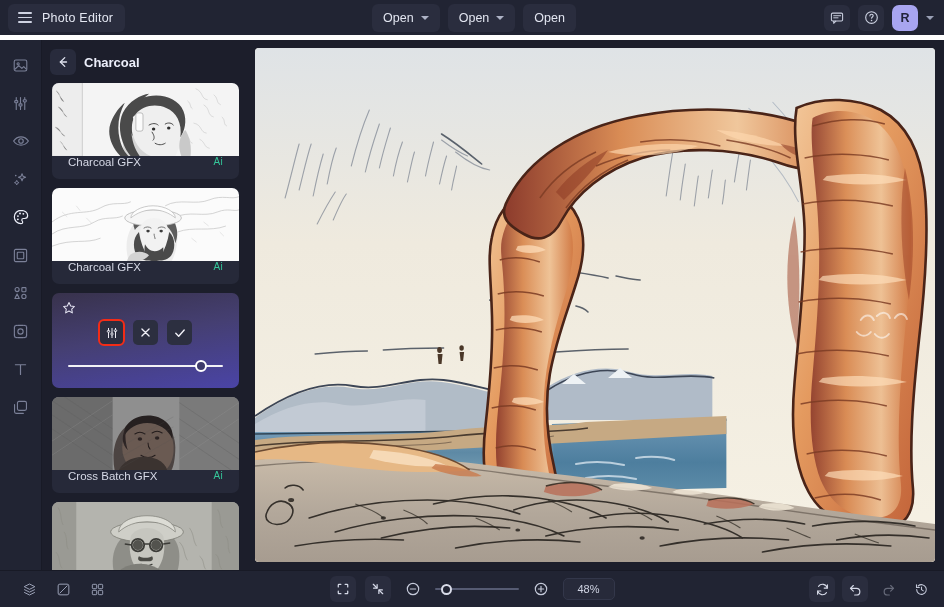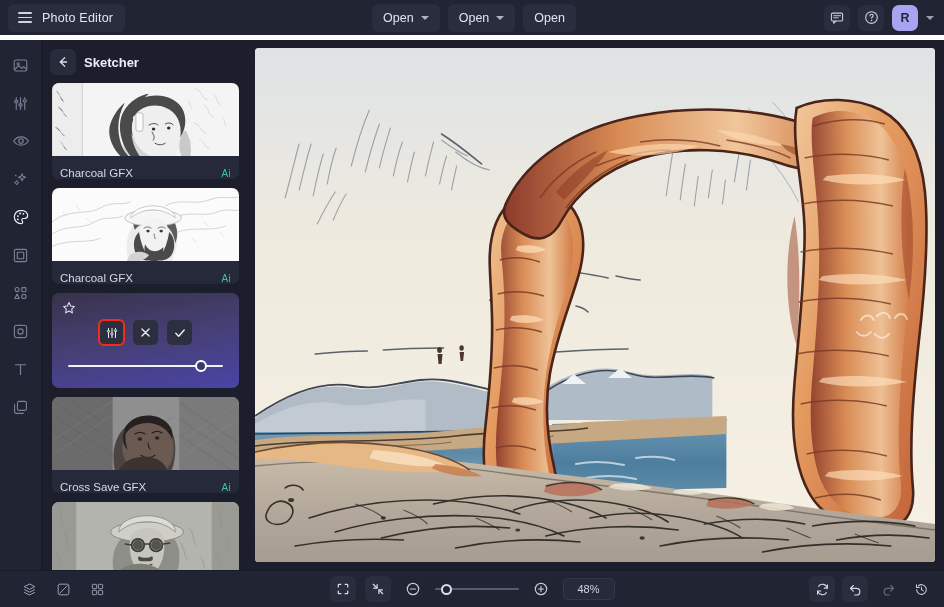--- a/index.html
+++ b/index.html
@@ -74,21 +74,21 @@
     width: 205px; flex: 0 0 205px; background: #1c1e2b;
     display: flex; flex-direction: column; overflow: hidden;
   }
   .panel-head { height: 34px; display: flex; align-items: center; gap: 8px; padding: 0 8px; margin-top: 5px; }
   .back-btn { width: 26px; height: 26px; border-radius: 6px; background: #282b3c; display: flex; align-items: center; justify-content: center; cursor: pointer; }
   .panel-title { font-size: 13px; color: #eceefa; font-weight: bold; }
 
   .list { flex: 1; overflow: hidden; padding: 4px 8px 0 10px; display: flex; flex-direction: column; gap: 9px; }
   .card { background: #262939; border-radius: 7px; overflow: hidden; cursor: pointer; flex: 0 0 auto; }
   .thumb { height: 73px; width: 100%; position: relative; overflow: hidden; }
-  .card-foot { height: 23px; display: flex; align-items: flex-end; justify-content: space-between; padding: 0 8px; }
+  .card-foot { height: 23px; display: flex; align-items: flex-start; justify-content: space-between; padding: 0 16px; }
   .card-label { font-size: 11.5px; color: #d6d9e6; }
   .ai-badge { font-size: 10px; color: #35c79a; font-weight: normal; letter-spacing: .3px; }
 
   
   .card.selected { background: linear-gradient(170deg,#38324c 0%, #453f72 45%, #4a44a6 100%); position: relative; height: 95px; }
   .sel-inner { position: absolute; inset: 0; padding: 8px 10px; }
   .star { position: absolute; top: 8px; left: 10px; }
   .sel-actions { position: absolute; top: 27px; left: 0; right: 0; display: flex; justify-content: center; gap: 9px; }
   .sq-btn { width: 25px; height: 25px; border-radius: 5px; background: #2c2f40; display: flex; align-items: center; justify-content: center; cursor: pointer; }
   .sq-btn.marked { outline: 2px solid #f32c17; outline-offset: -1px; }
@@ -252,21 +252,21 @@
     </div>
 
     <div class="panel">
       <div class="panel-head">
         <div class="back-btn">
           <svg width="14" height="14" viewBox="0 0 16 16" fill="none">
             <path d="M10 3 5 8l5 5" stroke="#dfe2ee" stroke-width="1.5" stroke-linecap="round" stroke-linejoin="round"></path>
             <path d="M5 8h7" stroke="#dfe2ee" stroke-width="1.5" stroke-linecap="round"></path>
           </svg>
         </div>
-        <div class="panel-title">Sketcher</div>
+        <div class="panel-title">Charcoal</div>
       </div>
 
       <div class="list">
 
         <div class="card">
           <div class="thumb">
             <svg width="100%" height="100%" viewBox="0 0 185 73" preserveAspectRatio="xMidYMid slice">
               <rect width="185" height="73" fill="#f4f4f4"></rect>
               <g stroke="#6e6e6e" stroke-width=".5" opacity=".55">
                 <path d="M0 0h30v73H0z" fill="#e8e8e8"></path>
@@ -404,21 +404,21 @@
                 <path d="M88 58c4 3 10 3 14 0"></path>
                 <path d="M86 63c4 4 11 4 16 0"></path>
               </g>
               <path d="M74 64c8-5 20-6 30-2 6 3 9 7 10 11H66c2-4 5-7 8-9Z" fill="#3b3330"></path>
               <g stroke="#555" stroke-width=".4" opacity=".45">
                 <path d="M64 52 L120 20M64 62 L120 30M66 72 L122 40"></path>
               </g>
             </svg>
           </div>
           <div class="card-foot">
-            <span class="card-label">Cross Save GFX</span>
+            <span class="card-label">Cross Batch GFX</span>
             <span class="ai-badge" style="color: rgb(53, 199, 154);">Ai</span>
           </div>
         </div>
 
         <div class="card">
           <div class="thumb">
             <svg width="100%" height="100%" viewBox="0 0 185 73" preserveAspectRatio="xMidYMid slice">
               <rect width="185" height="73" fill="#b4b4ae"></rect>
               <g fill="#9a9a94">
                 <path d="M0 0h24v73H0z"></path>

